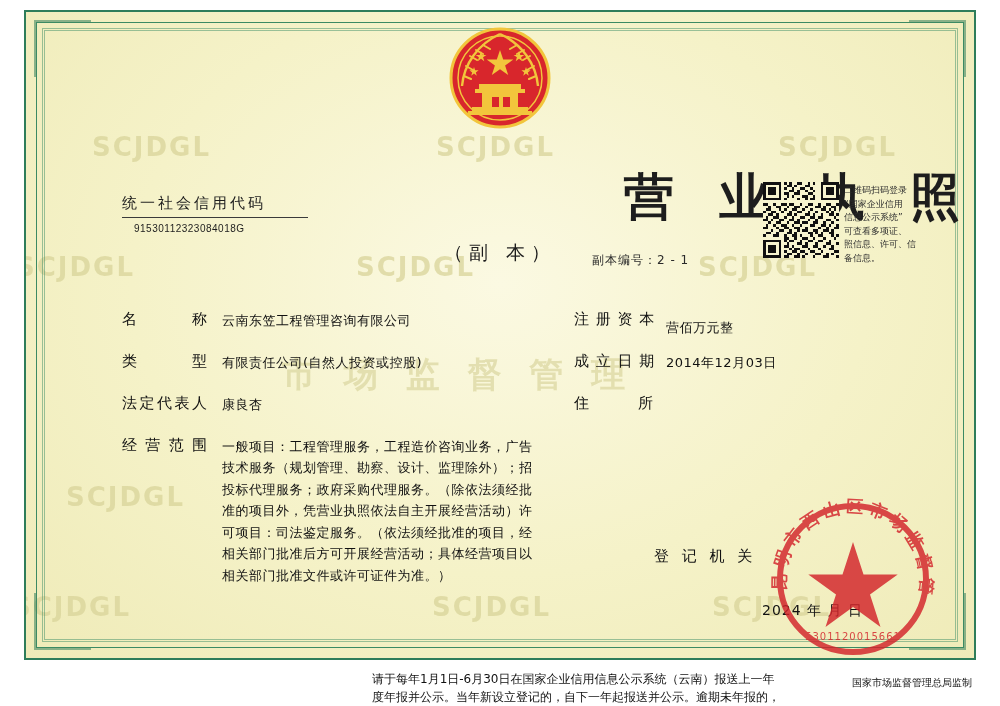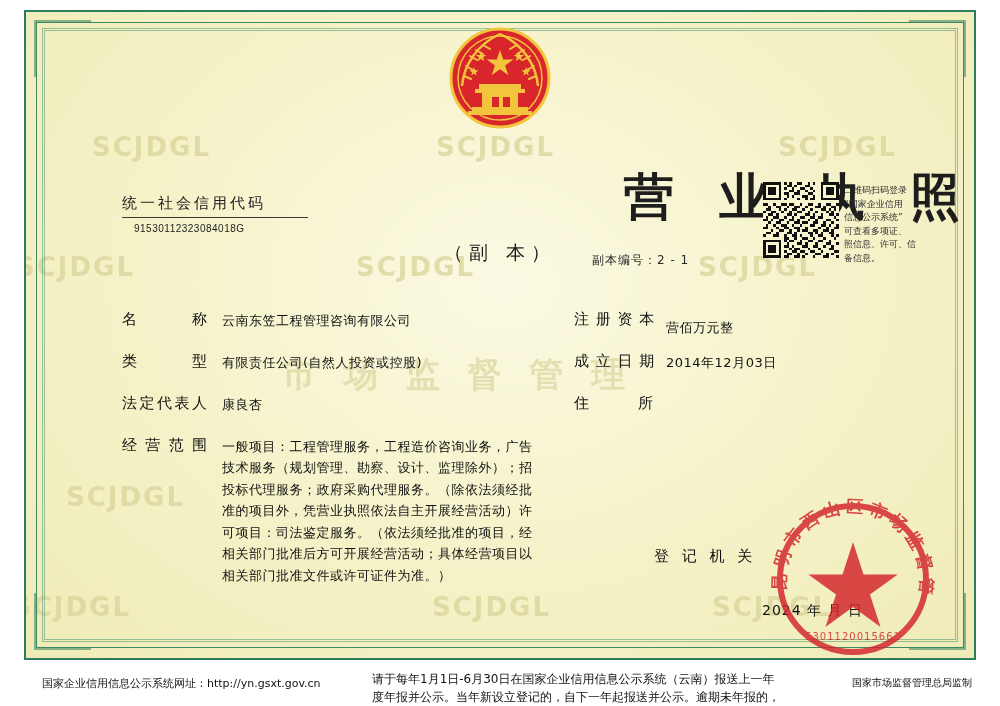--- a/index.html
+++ b/index.html
@@ -574,17 +574,16 @@
         <polygon fill="#d3232a" points="89,52 99.5,84.5 133.7,84.5 106,104.6 116.5,137 89,117 61.5,137 72,104.6 44.3,84.5 78.5,84.5"></polygon>
         <text font-size="17" font-weight="700" fill="#d3232a" letter-spacing="5" font-family="DejaVu Sans, Liberation Sans, sans-serif">
           <textPath href="#sealArcTop" startOffset="6%">昆明市西山区市场监督管理局</textPath>
         </text>
         <text x="89" y="150" text-anchor="middle" font-size="10" fill="#d3232a" font-family="DejaVu Sans, Liberation Sans, sans-serif" letter-spacing="1">5301120015661</text>
       </svg>
     </div>
 
   </div>
 
-  <div class="footer-left">国家企业信用信息公示系统网址：http://yn.gsxt.gov.cn</div>
   <div class="footer-mid">请于每年1月1日-6月30日在国家企业信用信息公示系统（云南）报送上一年度年报并公示。当年新设立登记的，自下一年起报送并公示。逾期未年报的，将依法处理。</div>
   <div class="footer-right">国家市场监督管理总局监制</div>
 
 </div>
 
 </body></html>

